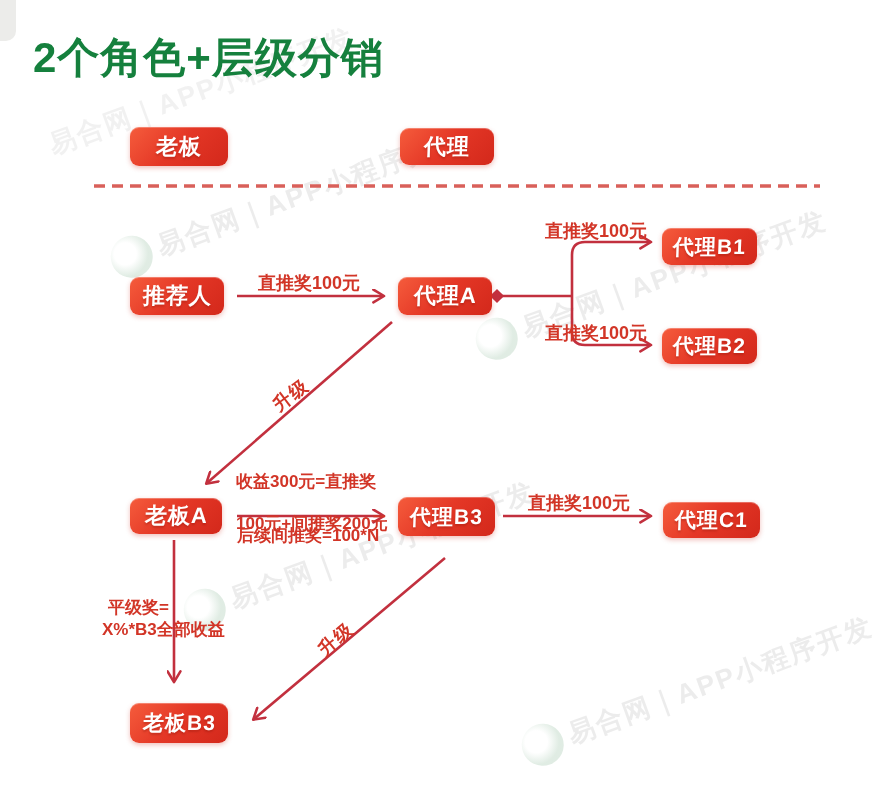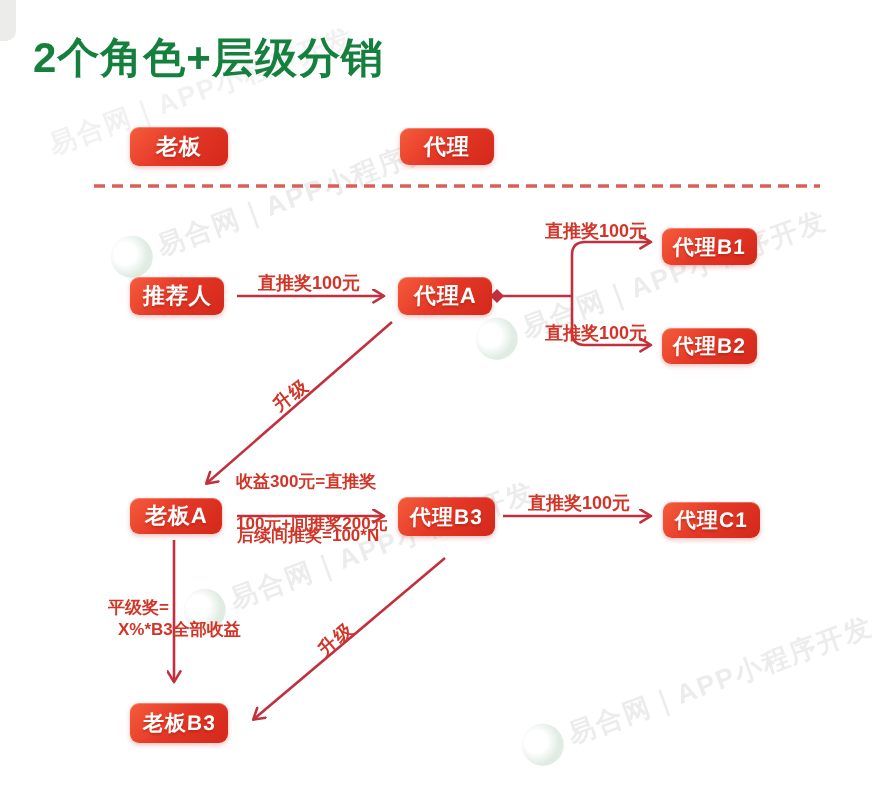--- a/index.html
+++ b/index.html
@@ -103,21 +103,21 @@
     text-align: center;
   }
   .lbl-ref-a   { left: 258px; top: 271px; width: 98px; text-align: center; }
   .lbl-a-b1    { left: 545px; top: 219px; width: 98px; text-align: center; }
   .lbl-a-b2    { left: 545px; top: 321px; width: 98px; text-align: center; }
   .lbl-b3-c1   { left: 528px; top: 491px; width: 102px; text-align: center; }
   .lbl-inc-1   { left: 236px; top: 470px; font-size: 17px; }
   .lbl-inc-2   { left: 236px; top: 492px; font-size: 17px; margin-top: 20px; }
   .lbl-inc-3   { left: 237px; top: 524px; font-size: 17px; }
   .lbl-peer-1  { left: 108px; top: 596px; font-size: 17px; }
-  .lbl-peer-2  { left: 102px; top: 618px; font-size: 17px; margin-left: 16px; }
+  .lbl-peer-2  { left: 102px; top: 618px; font-size: 17px; }
   .lbl-up-1 { left: 269px; top: 383px; width: 44px; text-align: center;
               transform: rotate(-37deg); font-size: 18px; letter-spacing: 2px; }
   .lbl-up-2 { left: 314px; top: 627px; width: 44px; text-align: center;
               transform: rotate(-40deg); font-size: 18px; letter-spacing: 2px; }
 
   .edges-svg {
     position: absolute;
     left: 0; top: 0;
     z-index: 4;
   }

